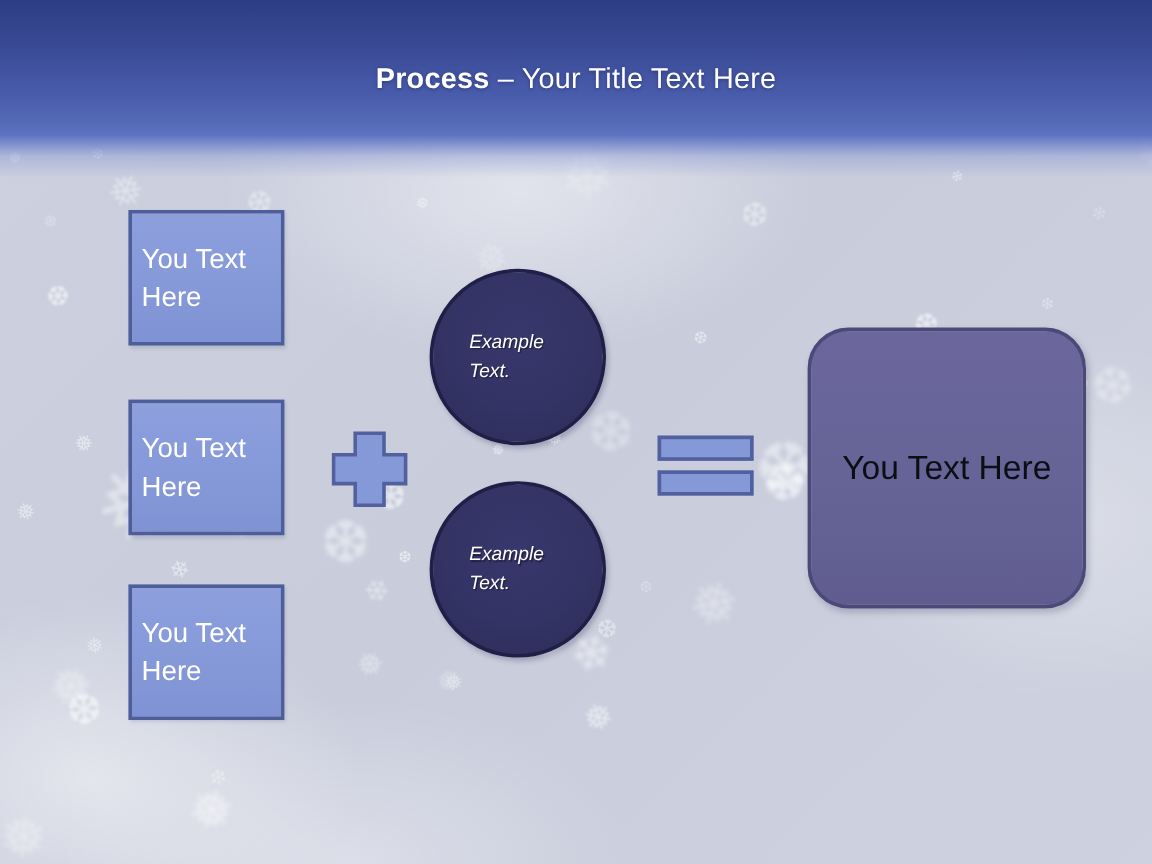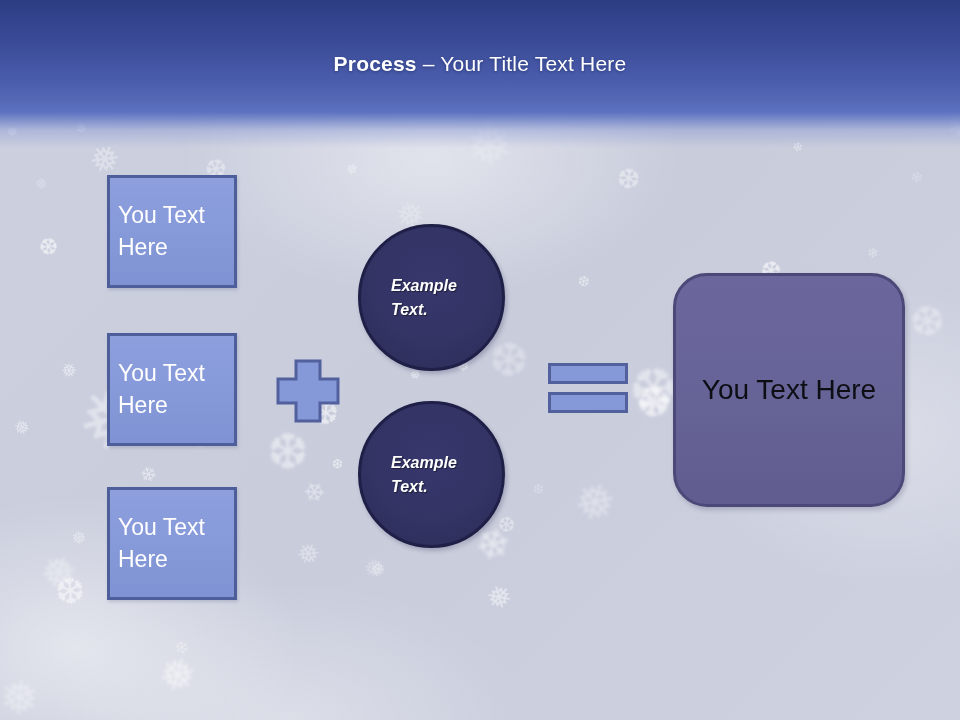--- a/index.html
+++ b/index.html
@@ -30,21 +30,21 @@
   .header{
     position:absolute;top:0;left:0;width:100%;height:148px;z-index:2;
     background:linear-gradient(180deg,
       var(--header-top) 0%, #3a4a96 28%, var(--header-mid) 55%,
       #5469b6 68%, var(--header-low) 76%,
       rgba(138,153,212,0.45) 88%, rgba(200,206,224,0) 100%);
   }
   .title{
     position:absolute;top:52px;left:0;width:100%;z-index:3;margin:0;
     text-align:center;color:var(--title-text);
-    font-size:21px;font-weight:normal;letter-spacing:.2px;
+    font-size:24px;font-weight:normal;letter-spacing:.2px;
     text-shadow:0 1px 3px rgba(20,30,70,.45);
   }
   .title .bold{font-weight:bold;}
   .shape{position:absolute;z-index:3;box-sizing:border-box;display:flex;align-items:center;justify-content:center;}
   .input-box{
     left:107px;width:130px;height:113px;
     background:linear-gradient(180deg,#8d9fdd,#7f93d4);
     border:3px solid var(--box-border);
     color:var(--box-text);font-size:23px;line-height:1.38;
     box-shadow:1px 2px 3px rgba(50,60,110,.18);
@@ -55,21 +55,21 @@
   .equals{position:absolute;left:548px;top:363px;width:80px;height:51px;z-index:3;}
   .equals .bar{
     position:absolute;left:0;width:80px;height:21px;box-sizing:border-box;
     background:var(--operator-fill);border:3px solid var(--operator-border);
   }
   .equals .bar.b1{top:0;} .equals .bar.b2{top:29px;}
   .circle{
     left:358px;width:147px;height:147px;border-radius:50%;
     background:radial-gradient(circle at 50% 38%, #37376d 0%, var(--circle-fill) 55%, #2d2d5a 100%);
     border:3px solid var(--circle-border);
-    color:var(--circle-text);font-size:16px;font-weight:bold;font-style:italic;line-height:1.45;
+    color:var(--circle-text);font-size:16px;font-weight:normal;font-style:italic;line-height:1.45;
     padding:0 30px;box-shadow:2px 3px 4px rgba(40,40,80,.25);
     text-shadow:1px 1px 1px rgba(0,0,0,.45);
   }
   .circle1{top:224px;} .circle2{top:401px;}
   .result{
     left:673px;top:273px;width:232px;height:234px;border-radius:34px;
     background:linear-gradient(180deg,#6b679d 0%, var(--result-fill) 55%, #605c90 100%);
     border:3px solid var(--result-border);
     color:var(--result-text);font-size:28px;
     box-shadow:2px 3px 5px rgba(40,40,80,.22);

